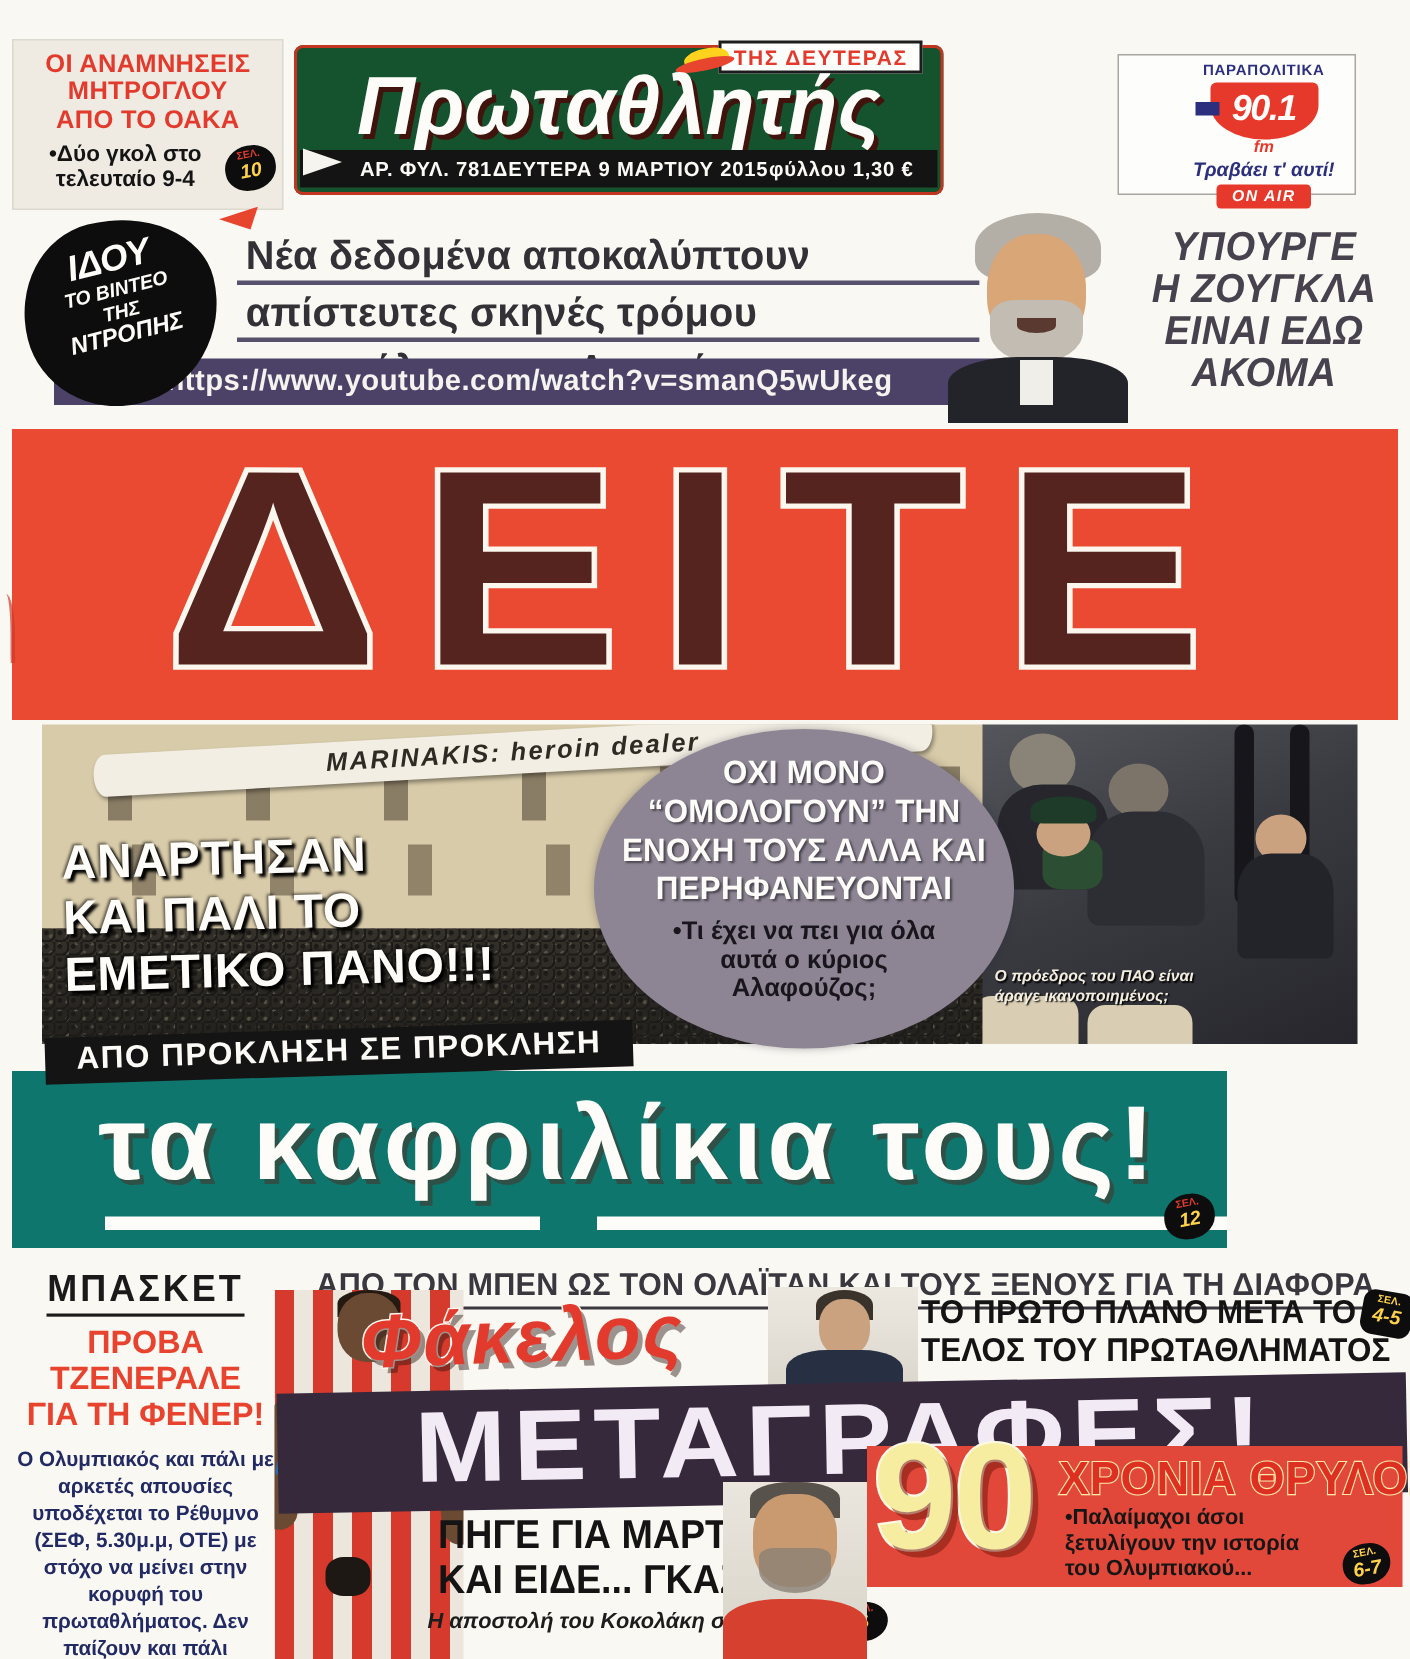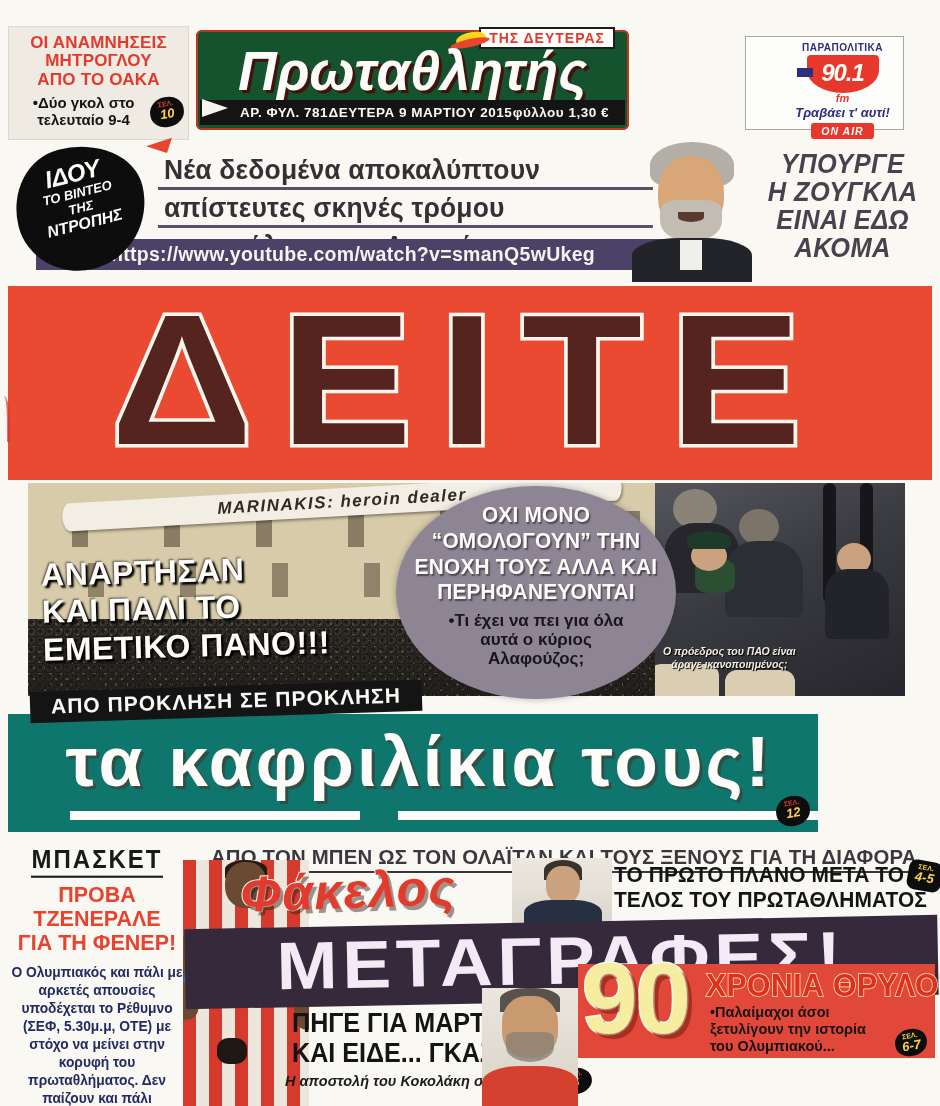--- a/index.html
+++ b/index.html
@@ -81,21 +81,21 @@
       repeating-radial-gradient(circle at 6px 5px, #575044 0 1.3px, rgba(0,0,0,0) 1.3px 7px),
       linear-gradient(#35312b, #23211d);
     background-size:9px 9px, 11px 11px, 100% 100%;
   }
   .ribbon { position:absolute; left:34px; top:5px; width:560px; height:28px; background:#f2eee4; transform:rotate(-3.2deg); border-radius:8px/14px; text-align:center; color:#2e2a24; font-weight:900; font-style:italic; font-size:17px; line-height:27px; letter-spacing:1.5px; box-shadow:1px 2px 3px rgba(0,0,0,.4); }
   .pano-text { position:absolute; left:14px; top:70px; transform:rotate(-1.5deg); }
   .pano-text div { color:#fdfcf8; font-weight:900; font-size:32px; line-height:1.17; letter-spacing:0.5px; text-shadow:2.5px 2.5px 2px #000, -1px -1px 2px rgba(0,0,0,.6); }
   .photo-cap { position:absolute; left:425px; top:72px; width:125px; text-align:center; }
   .photo-cap div { color:#efe9da; font-weight:900; font-style:italic; font-size:11.5px; line-height:1.25; text-shadow:1px 1px 1px #000; }
 
-  .photo-right { left:655px; top:483px; width:250px; height:213px; overflow:hidden; background:linear-gradient(155deg,#55555c 0%, #3a3a41 45%, #26262c 100%);text-align:center; }
+  .photo-right { left:655px; top:483px; width:250px; height:213px; overflow:hidden; background:linear-gradient(155deg,#55555c 0%, #3a3a41 45%, #26262c 100%); }
   .pole { position:absolute; top:0; width:13px; height:120px; background:#17171b; border-radius:6px; }
   .fig { position:absolute; border-radius:50%; }
   .seat { position:absolute; background:#d9ceb3; border-radius:12px 12px 4px 4px; }
   .photo-right .cap { position:absolute; left:8px; bottom:24px; }
   .photo-right .cap div { color:#f3ede0; font-weight:900; font-style:italic; font-size:10.5px; line-height:1.3; text-shadow:1px 1px 1px #000; }
 
   .bubble { left:396px; top:486px; width:280px; height:213px; background:#8d8593; border-radius:50%; z-index:4; text-align:center; padding-top:17px; box-shadow:0 0 6px rgba(40,40,50,.35); }
   .bubble .wl div { color:#fdfcf8; font-weight:900; font-size:21.5px; line-height:1.2; letter-spacing:0.2px; text-shadow:1.5px 1.5px 1.5px #4a4550; transform:scaleX(0.97); }
   .bubble .bl { margin-top:5px; }
   .bubble .bl div { color:#18151c; font-weight:900; font-size:17px; line-height:1.12; }

